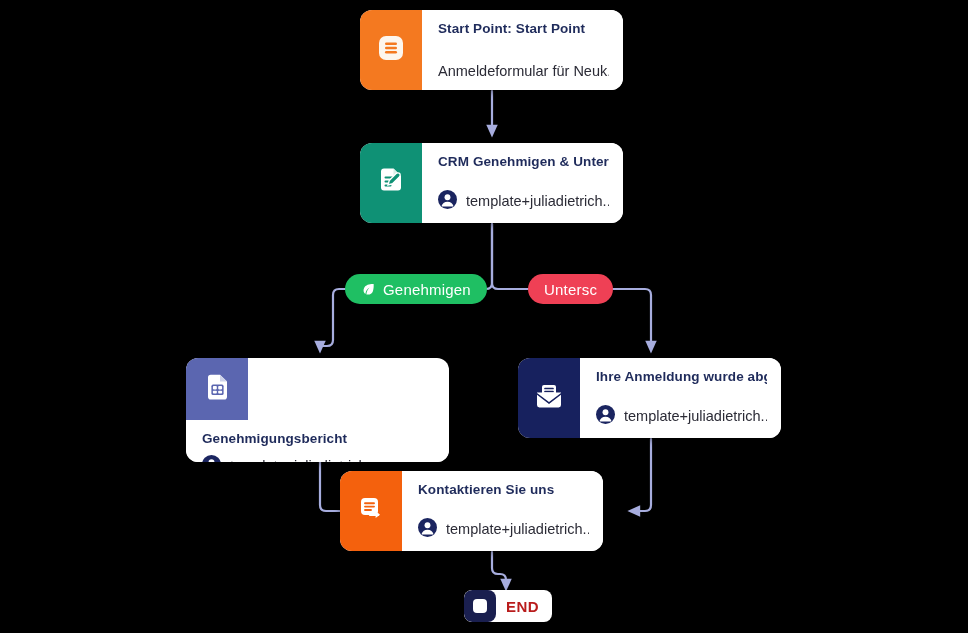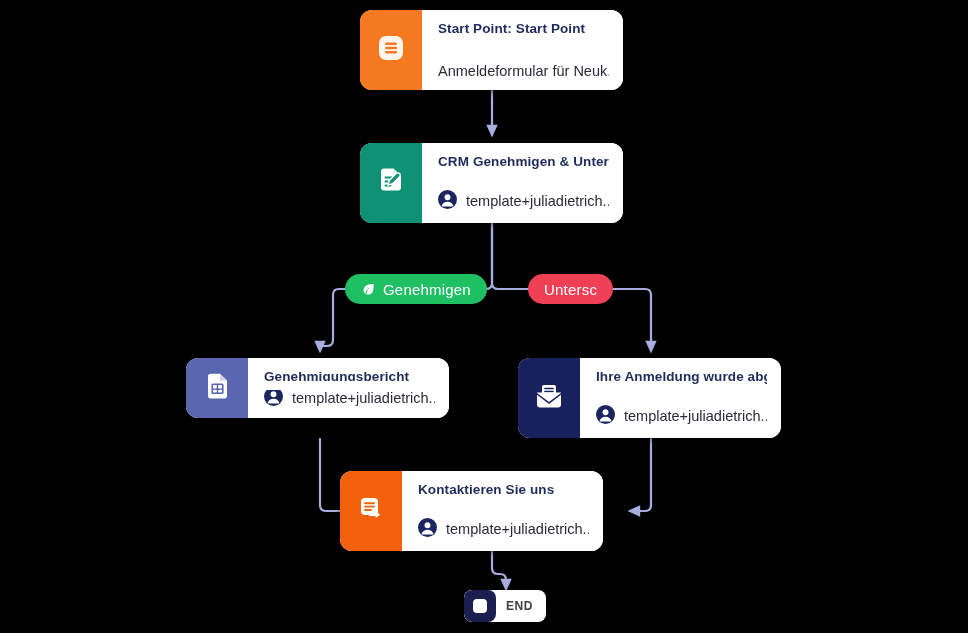--- a/index.html
+++ b/index.html
@@ -100,23 +100,23 @@
     border-radius: 8px;
   }
   .end-node .end-icon i {
     display: block;
     width: 14px; height: 14px;
     background: #ffffff;
     border-radius: 4px;
   }
   .end-node .end-label {
     padding: 0 13px 0 10px;
-    font-size: 12px;
+    font-size: 15px;
     font-weight: bold;
-    color: #404040;
+    color: #b91c1c;
     letter-spacing: .5px;
   }
 </style>
 </head>
 <body>
 
 <div id="canvas">
 
   <svg class="edges" viewBox="0 0 968 633" xmlns="http://www.w3.org/2000/svg">
     <defs>
@@ -192,21 +192,21 @@
         <path d="M13.5 2.2C9.6 2 5 3 3.3 6.3c-1.3 2.5-.4 5.3 1.4 6.6.3-3 1.8-5.4 4.4-7-1.9 1.9-3 4.3-3.4 7.3 3 .9 6-.6 7-3.4.9-2.5.9-5.1.8-7.6z" fill="#ffffff"></path>
       </svg>
     </span>
     <span>Genehmigen</span>
   </div>
 
   <div class="pill" style="left:528px; top:274px; background:#ef4055;">
     <span>Untersc</span>
   </div>
 
-  <div class="node" style="left:186px; top:358px; width:263px; height:60px;">
+  <div class="node" style="left:186px; top:358px; width:263px; height:104px;flex-direction:column;">
     <div class="icon-pane" style="background:#5b66b0;">
       <span>
         <svg width="30" height="30" viewBox="0 0 30 30">
           <path d="M6 5.5a2.8 2.8 0 0 1 2.8-2.8H18L25 9.6v15.1a2.8 2.8 0 0 1-2.8 2.8H8.8A2.8 2.8 0 0 1 6 24.7z" fill="#ffffff"></path>
           <path d="M18 2.7 25 9.6h-7z" fill="#ced3ea"></path>
           <rect x="9.4" y="12.6" width="12.2" height="10.4" rx="1.6" fill="#5b66b0"></rect>
           <rect x="10.9" y="14.1" width="3.9" height="3.3" rx="0.8" fill="#ffffff"></rect>
           <rect x="16.2" y="14.1" width="3.9" height="3.3" rx="0.8" fill="#ffffff"></rect>
           <rect x="10.9" y="18.7" width="3.9" height="2.9" rx="0.8" fill="#ffffff"></rect>
           <rect x="16.2" y="18.7" width="3.9" height="2.9" rx="0.8" fill="#ffffff"></rect>

